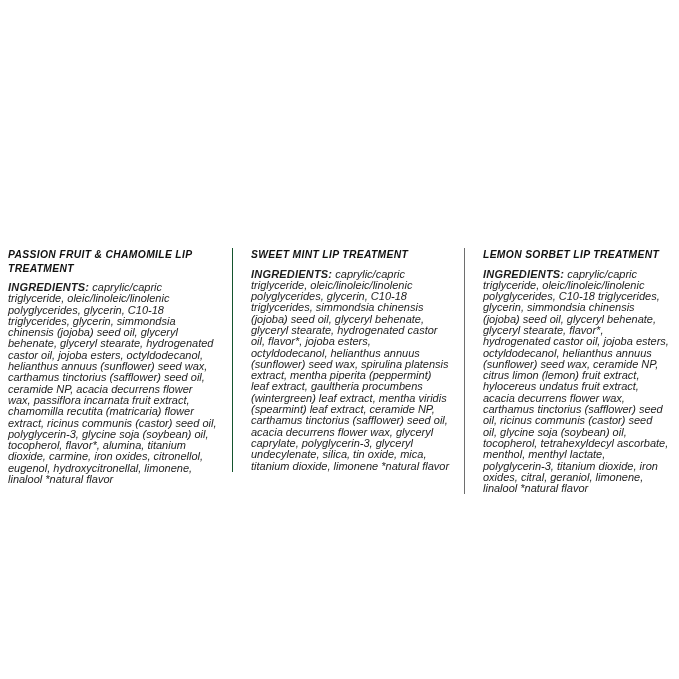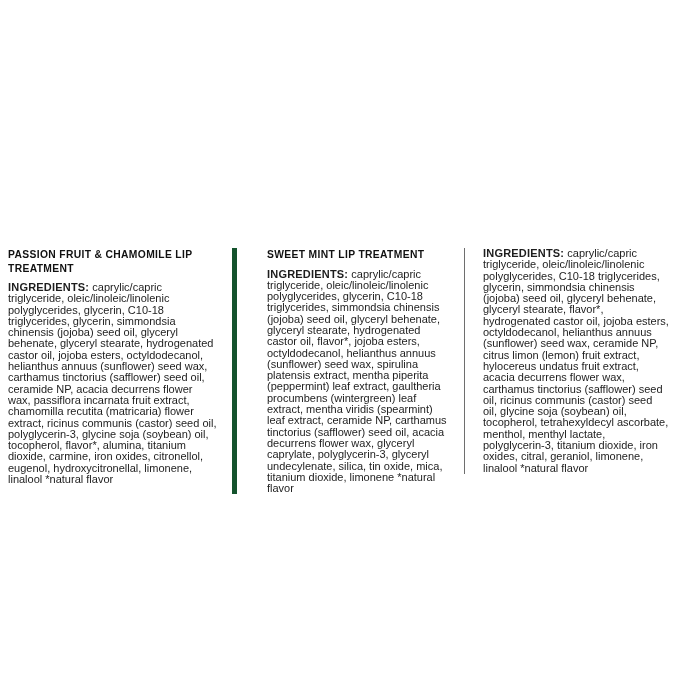--- a/index.html
+++ b/index.html
@@ -12,20 +12,21 @@
     background: #ffffff;
     font-family: "Liberation Sans", sans-serif;
     color: #1a1a1a;
     overflow: hidden;
   }
   #page {
     position: relative;
     width: 679px;
     height: 591px;
     background: #ffffff;
+    font-style: italic;
   }
   #columns {
     position: absolute;
     top: 248px;
     left: 0;
     width: 679px;
     display: flex;
     flex-direction: row;
     align-items: flex-start;
   }
@@ -33,23 +34,23 @@
     box-sizing: border-box;
     position: relative;
   }
   .col-1 {
     width: 232px;
     padding-left: 8px;
     padding-right: 14px;
   }
   .col-2 {
     width: 232px;
-    padding-left: 30px;
+    padding-left: 18px;
     padding-right: 14px;
-    border-left: 5px solid #14532d;
+    border-left: 1px solid #14532d;
     min-height: 182px;
   }
   .col-3 {
     width: 215px;
     padding-left: 18px;
     padding-right: 10px;
     border-left: 1px solid #6e6e6e;
     min-height: 182px;
   }
   .product-title {
@@ -86,17 +87,18 @@
       <div class="product-title">PASSION FRUIT &amp; CHAMOMILE LIP TREATMENT</div>
       <div class="ingredients-block"><span class="ing-label">INGREDIENTS:</span><span class="ing-text"> caprylic/capric triglyceride, oleic/linoleic/linolenic polyglycerides, glycerin, C10-18 triglycerides, glycerin, simmondsia chinensis (jojoba) seed oil, glyceryl behenate, glyceryl stearate, hydrogenated castor oil, jojoba esters, octyldodecanol, helianthus annuus (sunflower) seed wax, carthamus tinctorius (safflower) seed oil, ceramide NP, acacia decurrens flower wax, passiflora incarnata fruit extract, chamomilla recutita (matricaria) flower extract, ricinus communis (castor) seed oil, polyglycerin-3, glycine soja (soybean) oil, tocopherol, flavor*, alumina, titanium dioxide, carmine, iron oxides, citronellol, eugenol, hydroxycitronellal, limonene, linalool   *natural flavor</span></div>
     </div>
 
     <div class="column col-2">
       <div class="product-title">SWEET MINT LIP TREATMENT</div>
       <div class="ingredients-block"><span class="ing-label">INGREDIENTS:</span><span class="ing-text"> caprylic/capric triglyceride, oleic/linoleic/linolenic polyglycerides, glycerin, C10-18 triglycerides, simmondsia chinensis (jojoba) seed oil, glyceryl behenate, glyceryl stearate, hydrogenated castor oil, flavor*, jojoba esters, octyldodecanol, helianthus annuus (sunflower) seed wax, spirulina platensis extract, mentha piperita (peppermint) leaf extract, gaultheria procumbens (wintergreen) leaf extract, mentha viridis (spearmint) leaf extract, ceramide NP, carthamus tinctorius (safflower) seed oil, acacia decurrens flower wax, glyceryl caprylate, polyglycerin-3, glyceryl undecylenate, silica, tin oxide, mica, titanium dioxide, limonene   *natural flavor</span></div>
     </div>
 
     <div class="column col-3">
+      <div class="product-title">LEMON SORBET LIP TREATMENT</div>
       <div class="ingredients-block"><span class="ing-label">INGREDIENTS:</span><span class="ing-text"> caprylic/capric triglyceride, oleic/linoleic/linolenic polyglycerides, C10-18 triglycerides, glycerin, simmondsia chinensis (jojoba) seed oil, glyceryl behenate, glyceryl stearate, flavor*, hydrogenated castor oil, jojoba esters, octyldodecanol, helianthus annuus (sunflower) seed wax, ceramide NP, citrus limon (lemon) fruit extract, hylocereus undatus fruit extract, acacia decurrens flower wax, carthamus tinctorius (safflower) seed oil, ricinus communis (castor) seed oil, glycine soja (soybean) oil, tocopherol, tetrahexyldecyl ascorbate, menthol, menthyl lactate, polyglycerin-3, titanium dioxide, iron oxides, citral, geraniol, limonene, linalool   *natural flavor</span></div>
     </div>
 
   </div>
 </div>
 
 </body></html>

